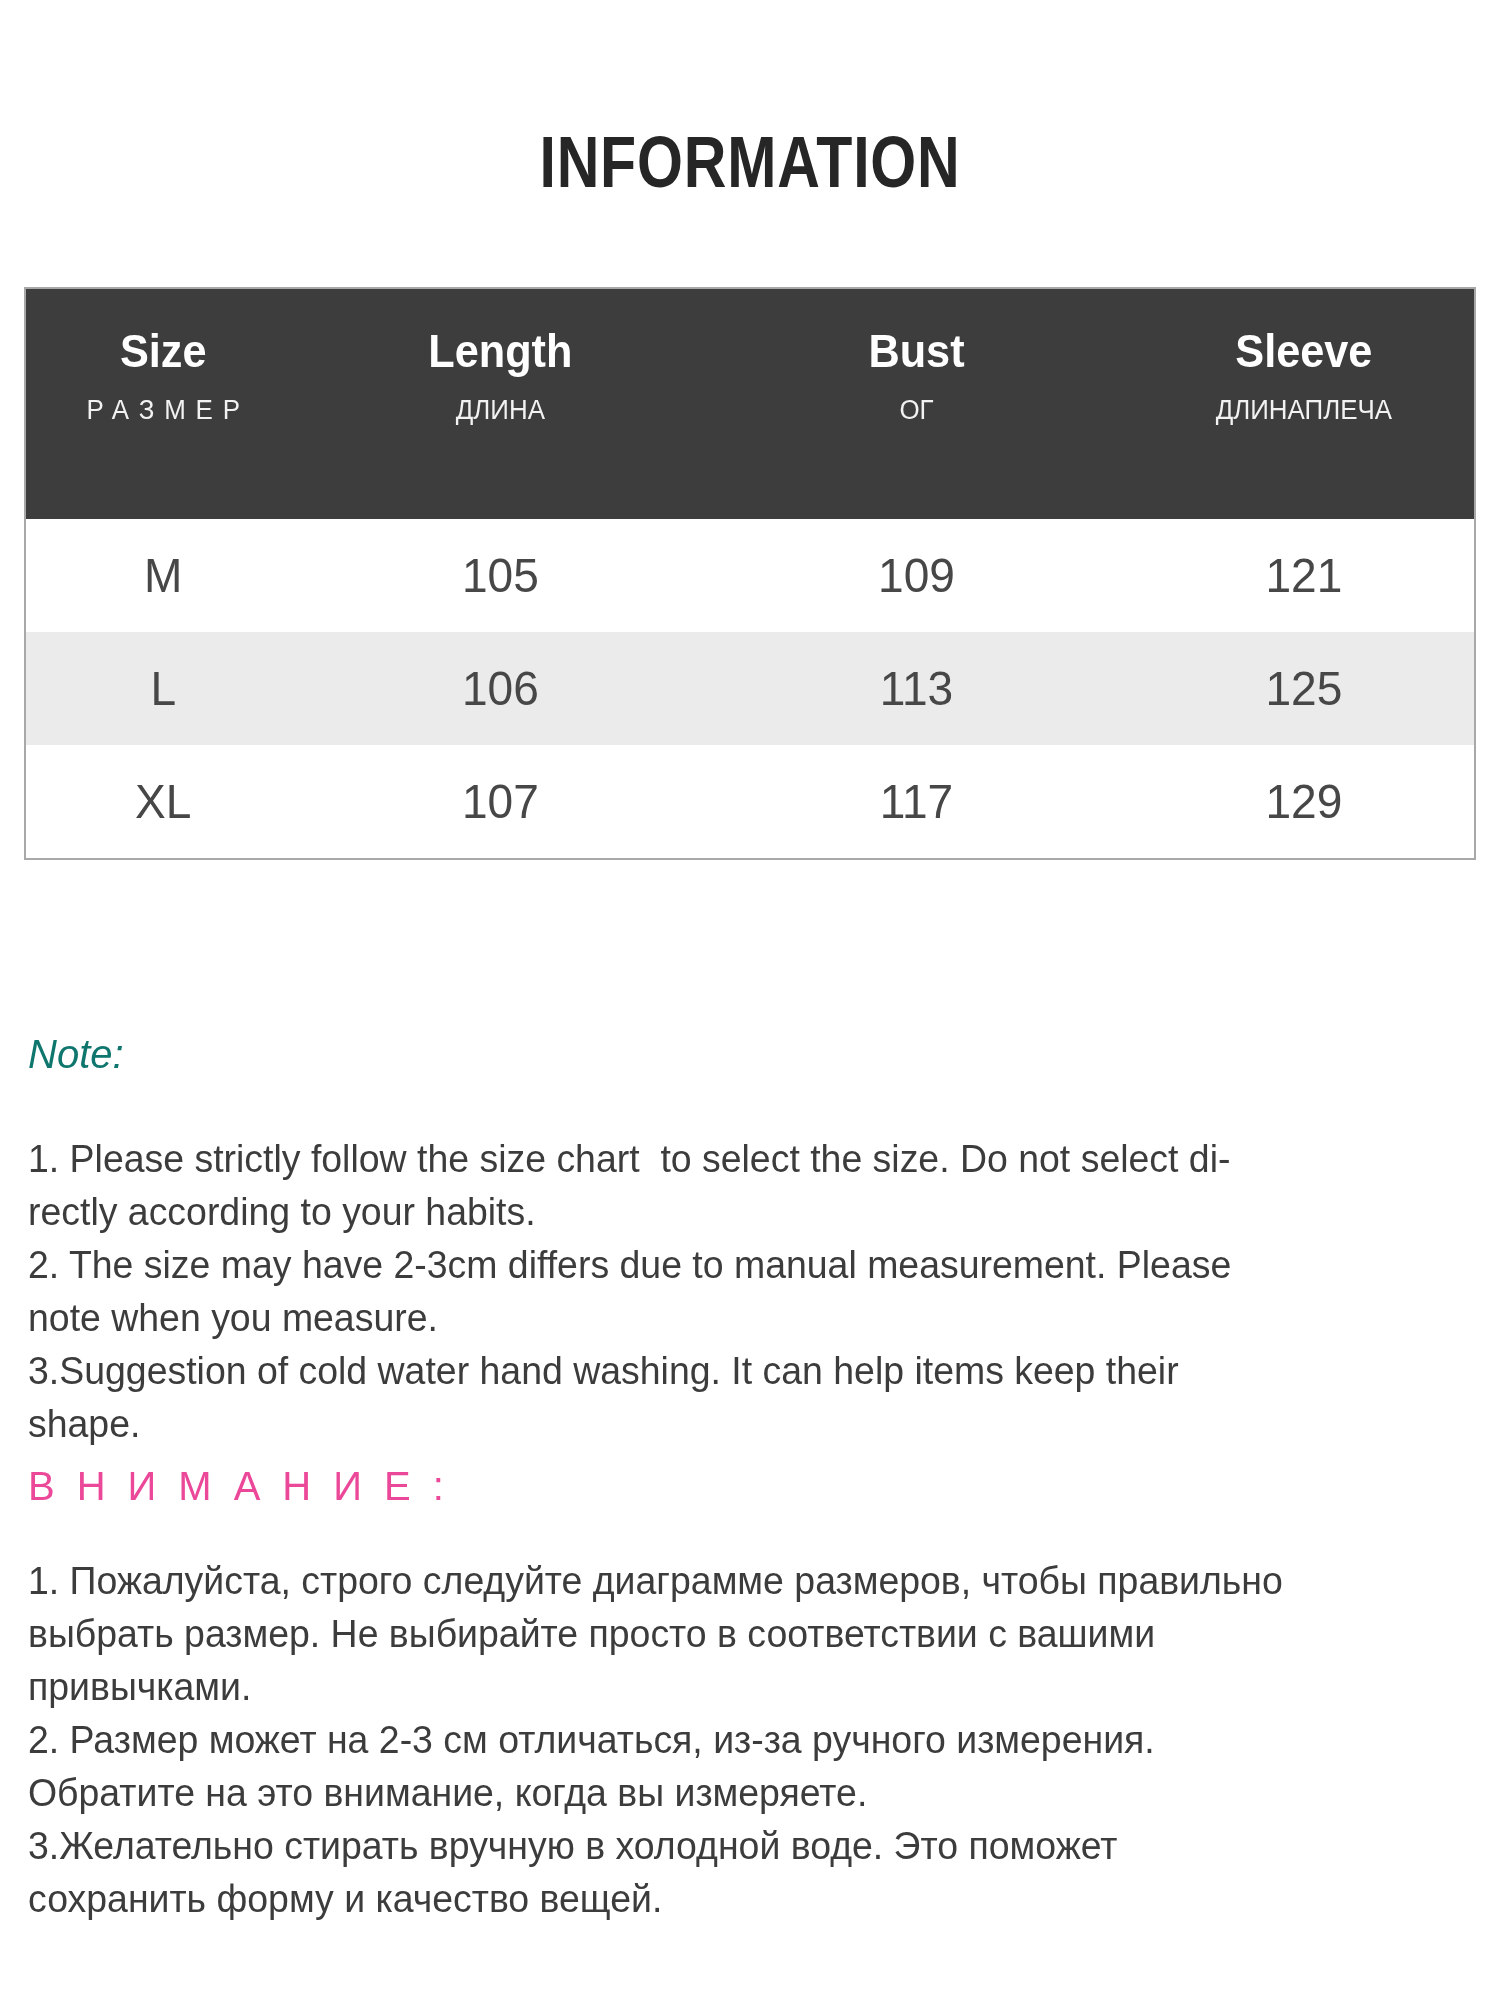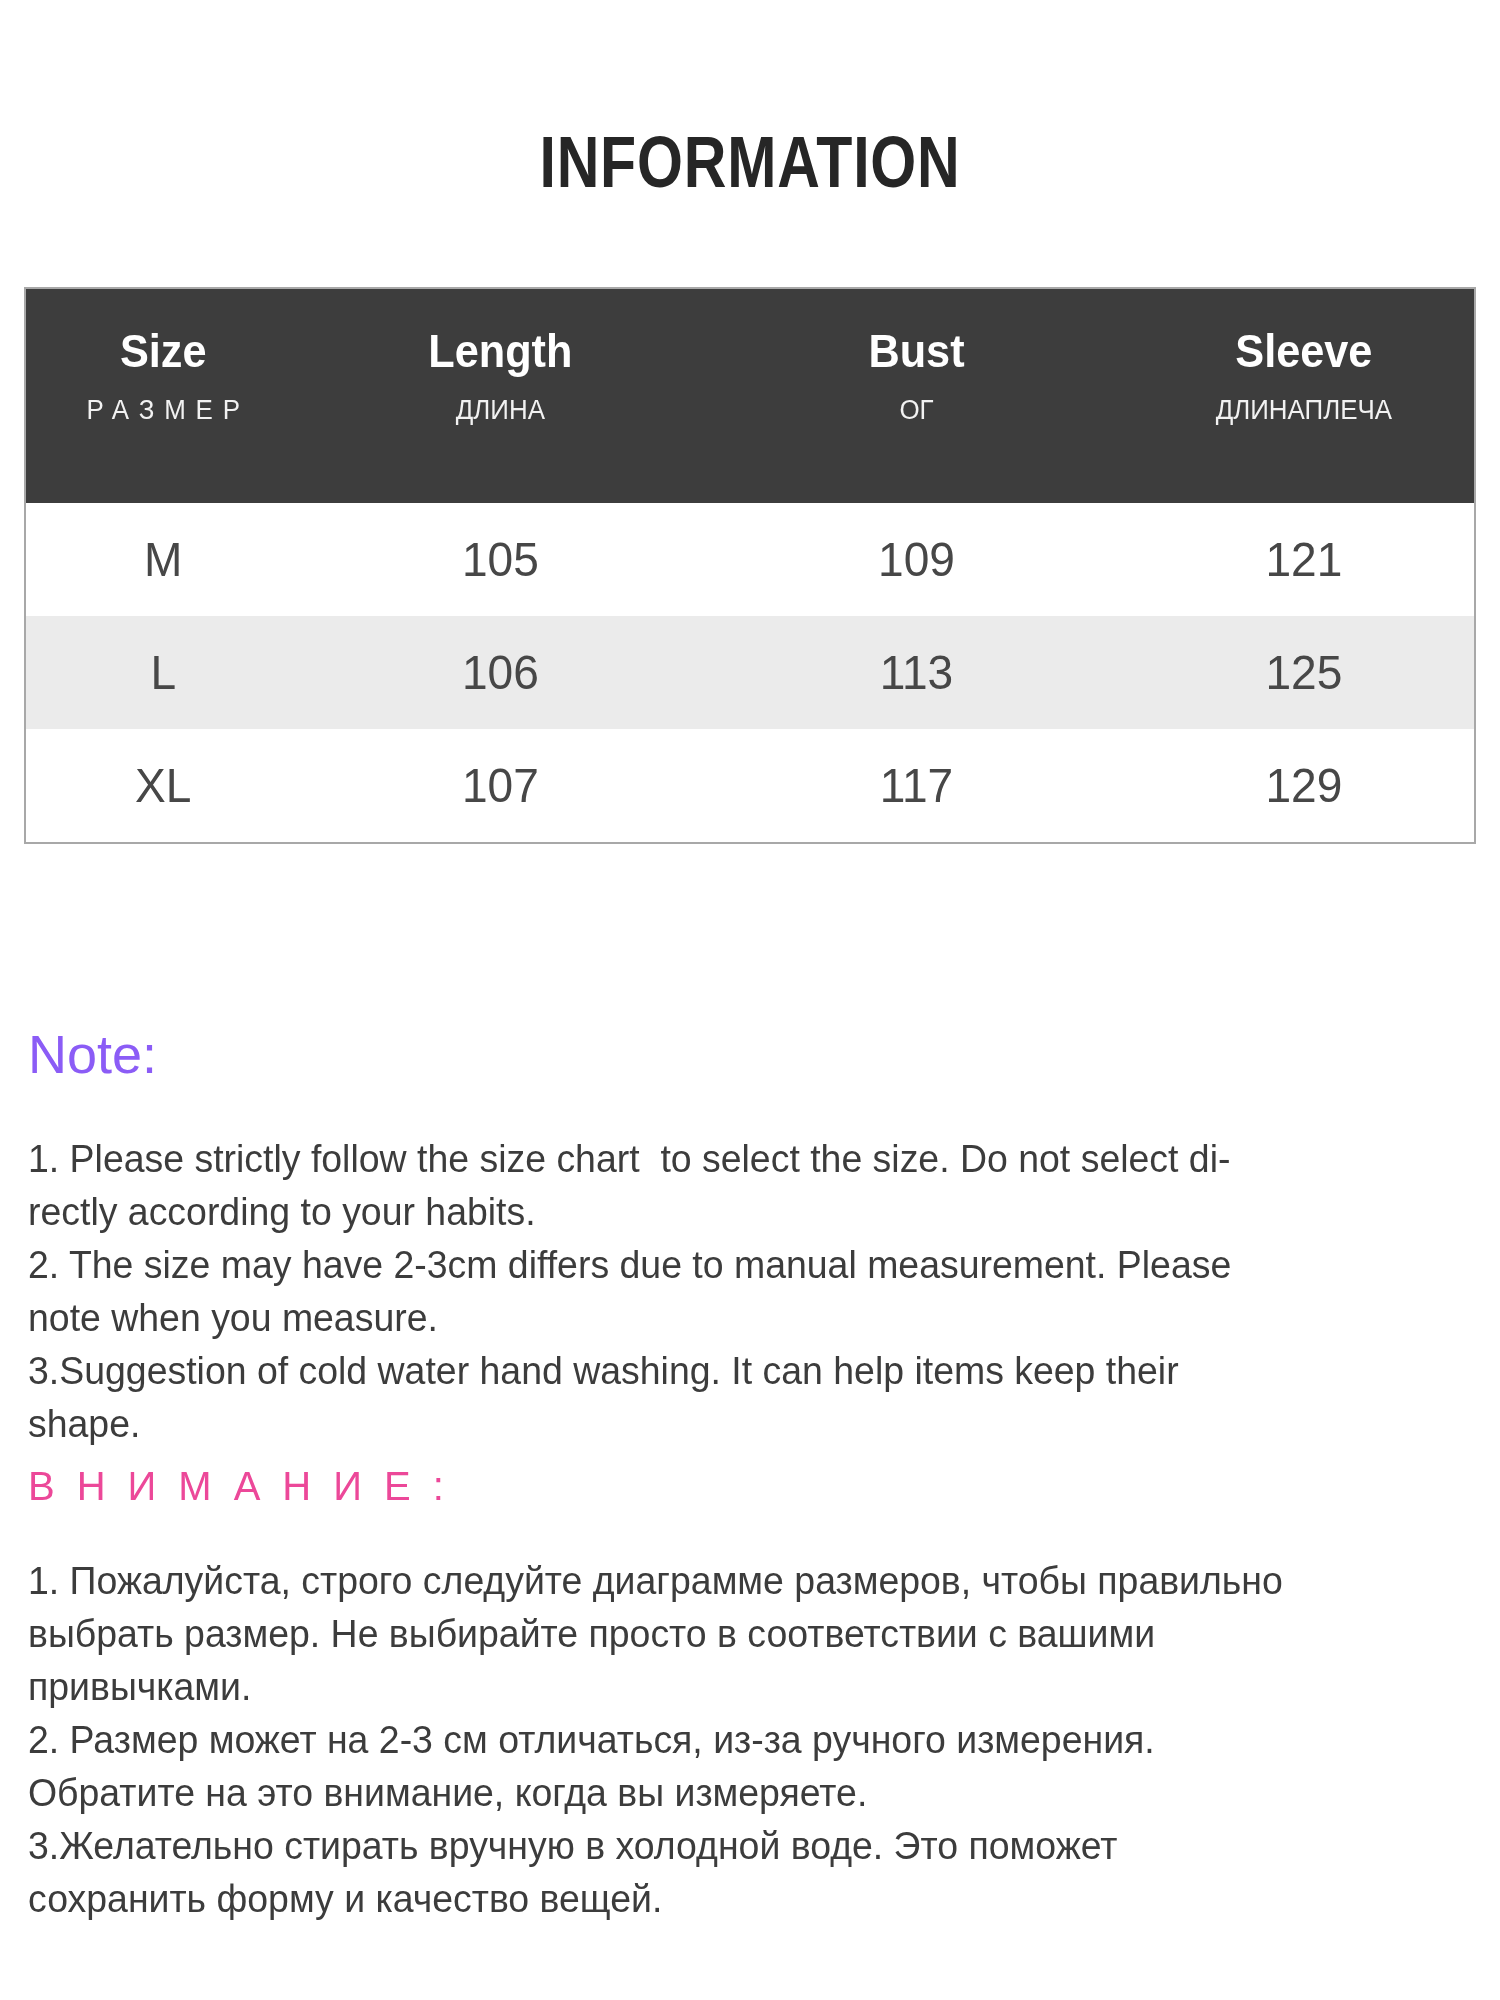--- a/index.html
+++ b/index.html
@@ -35,21 +35,21 @@
   }
   col.c1 { width: 19%; }
   col.c2 { width: 27.5%; }
   col.c3 { width: 30%; }
   col.c4 { width: 23.5%; }
 
   thead th {
     background: #3d3d3d;
     height: 178px;
     vertical-align: top;
-    padding: 36px 0 0 0;
+    padding: 36px 0 16px 0;
     text-align: center;
     font-weight: normal;
   }
   .h-en {
     font-size: 46px; line-height: 52px;
     font-weight: bold;
     color: #ffffff;
     transform: scaleX(0.94);
     transform-origin: 50% 50%;
   }
@@ -69,23 +69,24 @@
     font-size: 48px;
     color: #474747;
     transform: scaleX(0.96);
     transform-origin: 50% 50%;
   }
   tbody tr.alt { background: #ebebeb; }
 
   
   .note-section { position: absolute; left: 28px; top: 1028px; width: 1460px; }
   .note-heading {
-    font-size: 54px; line-height: 52px;
-    color: #8b5cf6;
+    font-size: 40px; line-height: 52px;
+    color: #0f766e;
     margin: 0 0 53px 0;
+    font-style: italic;
   }
   .note-line {
     font-size: 38px; line-height: 53px;
     color: #3c3c3c;
     white-space: pre;
     transform: scaleX(0.985);
     transform-origin: 0 50%;
   }
 
   .ru-section { position: absolute; left: 28px; top: 1462px; width: 1460px; }

